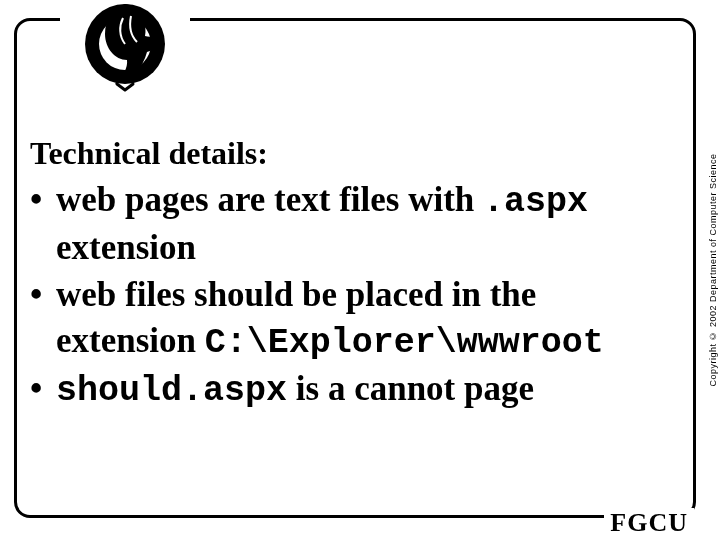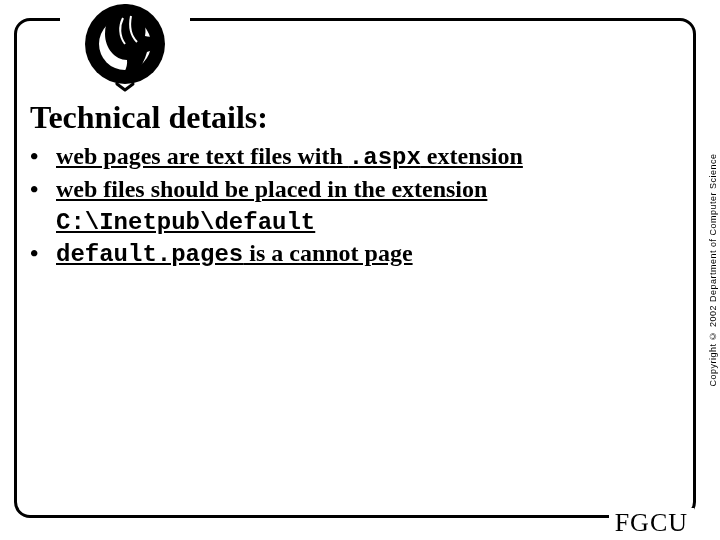--- a/index.html
+++ b/index.html
@@ -45,50 +45,50 @@
     right: 36px;
     top: 100px;
     bottom: 30px;
     color: #000;
   }
   .title {
     font-size: 32px;
     font-weight: bold;
     margin-bottom: 6px;
     line-height: 1.1;
+    margin-top: 36px;
   }
   ul.bullets {
     list-style: none;
     padding: 0;
     margin: 0;
   }
   ul.bullets li {
-    font-size: 24px;
+    font-size: 35px;
     font-weight: bold;
     line-height: 1.32;
     padding-left: 26px;
     text-indent: -26px;
-    text-decoration: underline;
   }
   ul.bullets li .bullet-dot {
     display: inline-block;
     width: 26px;
     text-indent: 0;
   }
   .mono {
     font-family: "Courier New", Courier, monospace;
     font-weight: bold;
   }
   .fgcu {
     position: absolute;
     right: 26px;
     bottom: 2px;
     font-family: "Times New Roman", Georgia, serif;
     font-size: 26px;
-    font-weight: normal;
+    font-weight: bold;
     letter-spacing: 1px;
     background: #fff;
     padding: 0 6px;
     z-index: 6;
   }
   .copyright {
     position: absolute;
     right: 2px;
     top: 50%;
     transform: translateY(-50%) rotate(180deg);
@@ -129,22 +129,22 @@
 
         <path d="M52 86 L60 92 M60 92 L68 86" stroke="#000" stroke-width="3" fill="none" stroke-linecap="round"></path>
       </svg>
     </span>
   </div>
 
   <div class="content">
     <div class="title">Technical details:</div>
     <ul class="bullets">
       <li><span class="bullet-dot">•</span><span><span>web pages are text files with </span><span class="mono">.aspx</span><span> extension</span></span></li>
-      <li><span class="bullet-dot">•</span><span><span>web files should be placed in the extension </span><span class="mono">C:\Inetpub\default</span></span></li>
-      <li><span class="bullet-dot">•</span><span><span class="mono">default.pages</span><span> is a cannot page</span></span></li>
+      <li><span class="bullet-dot">•</span><span><span>web files should be placed in the extension </span><span class="mono">C:\Explorer\wwwroot</span></span></li>
+      <li><span class="bullet-dot">•</span><span><span class="mono">should.aspx</span><span> is a cannot page</span></span></li>
     </ul>
   </div>
 
   <div class="fgcu">FGCU</div>
 
   <div class="copyright">Copyright © 2002 Department of Computer Science</div>
 
 </div>
 
 </body></html>

